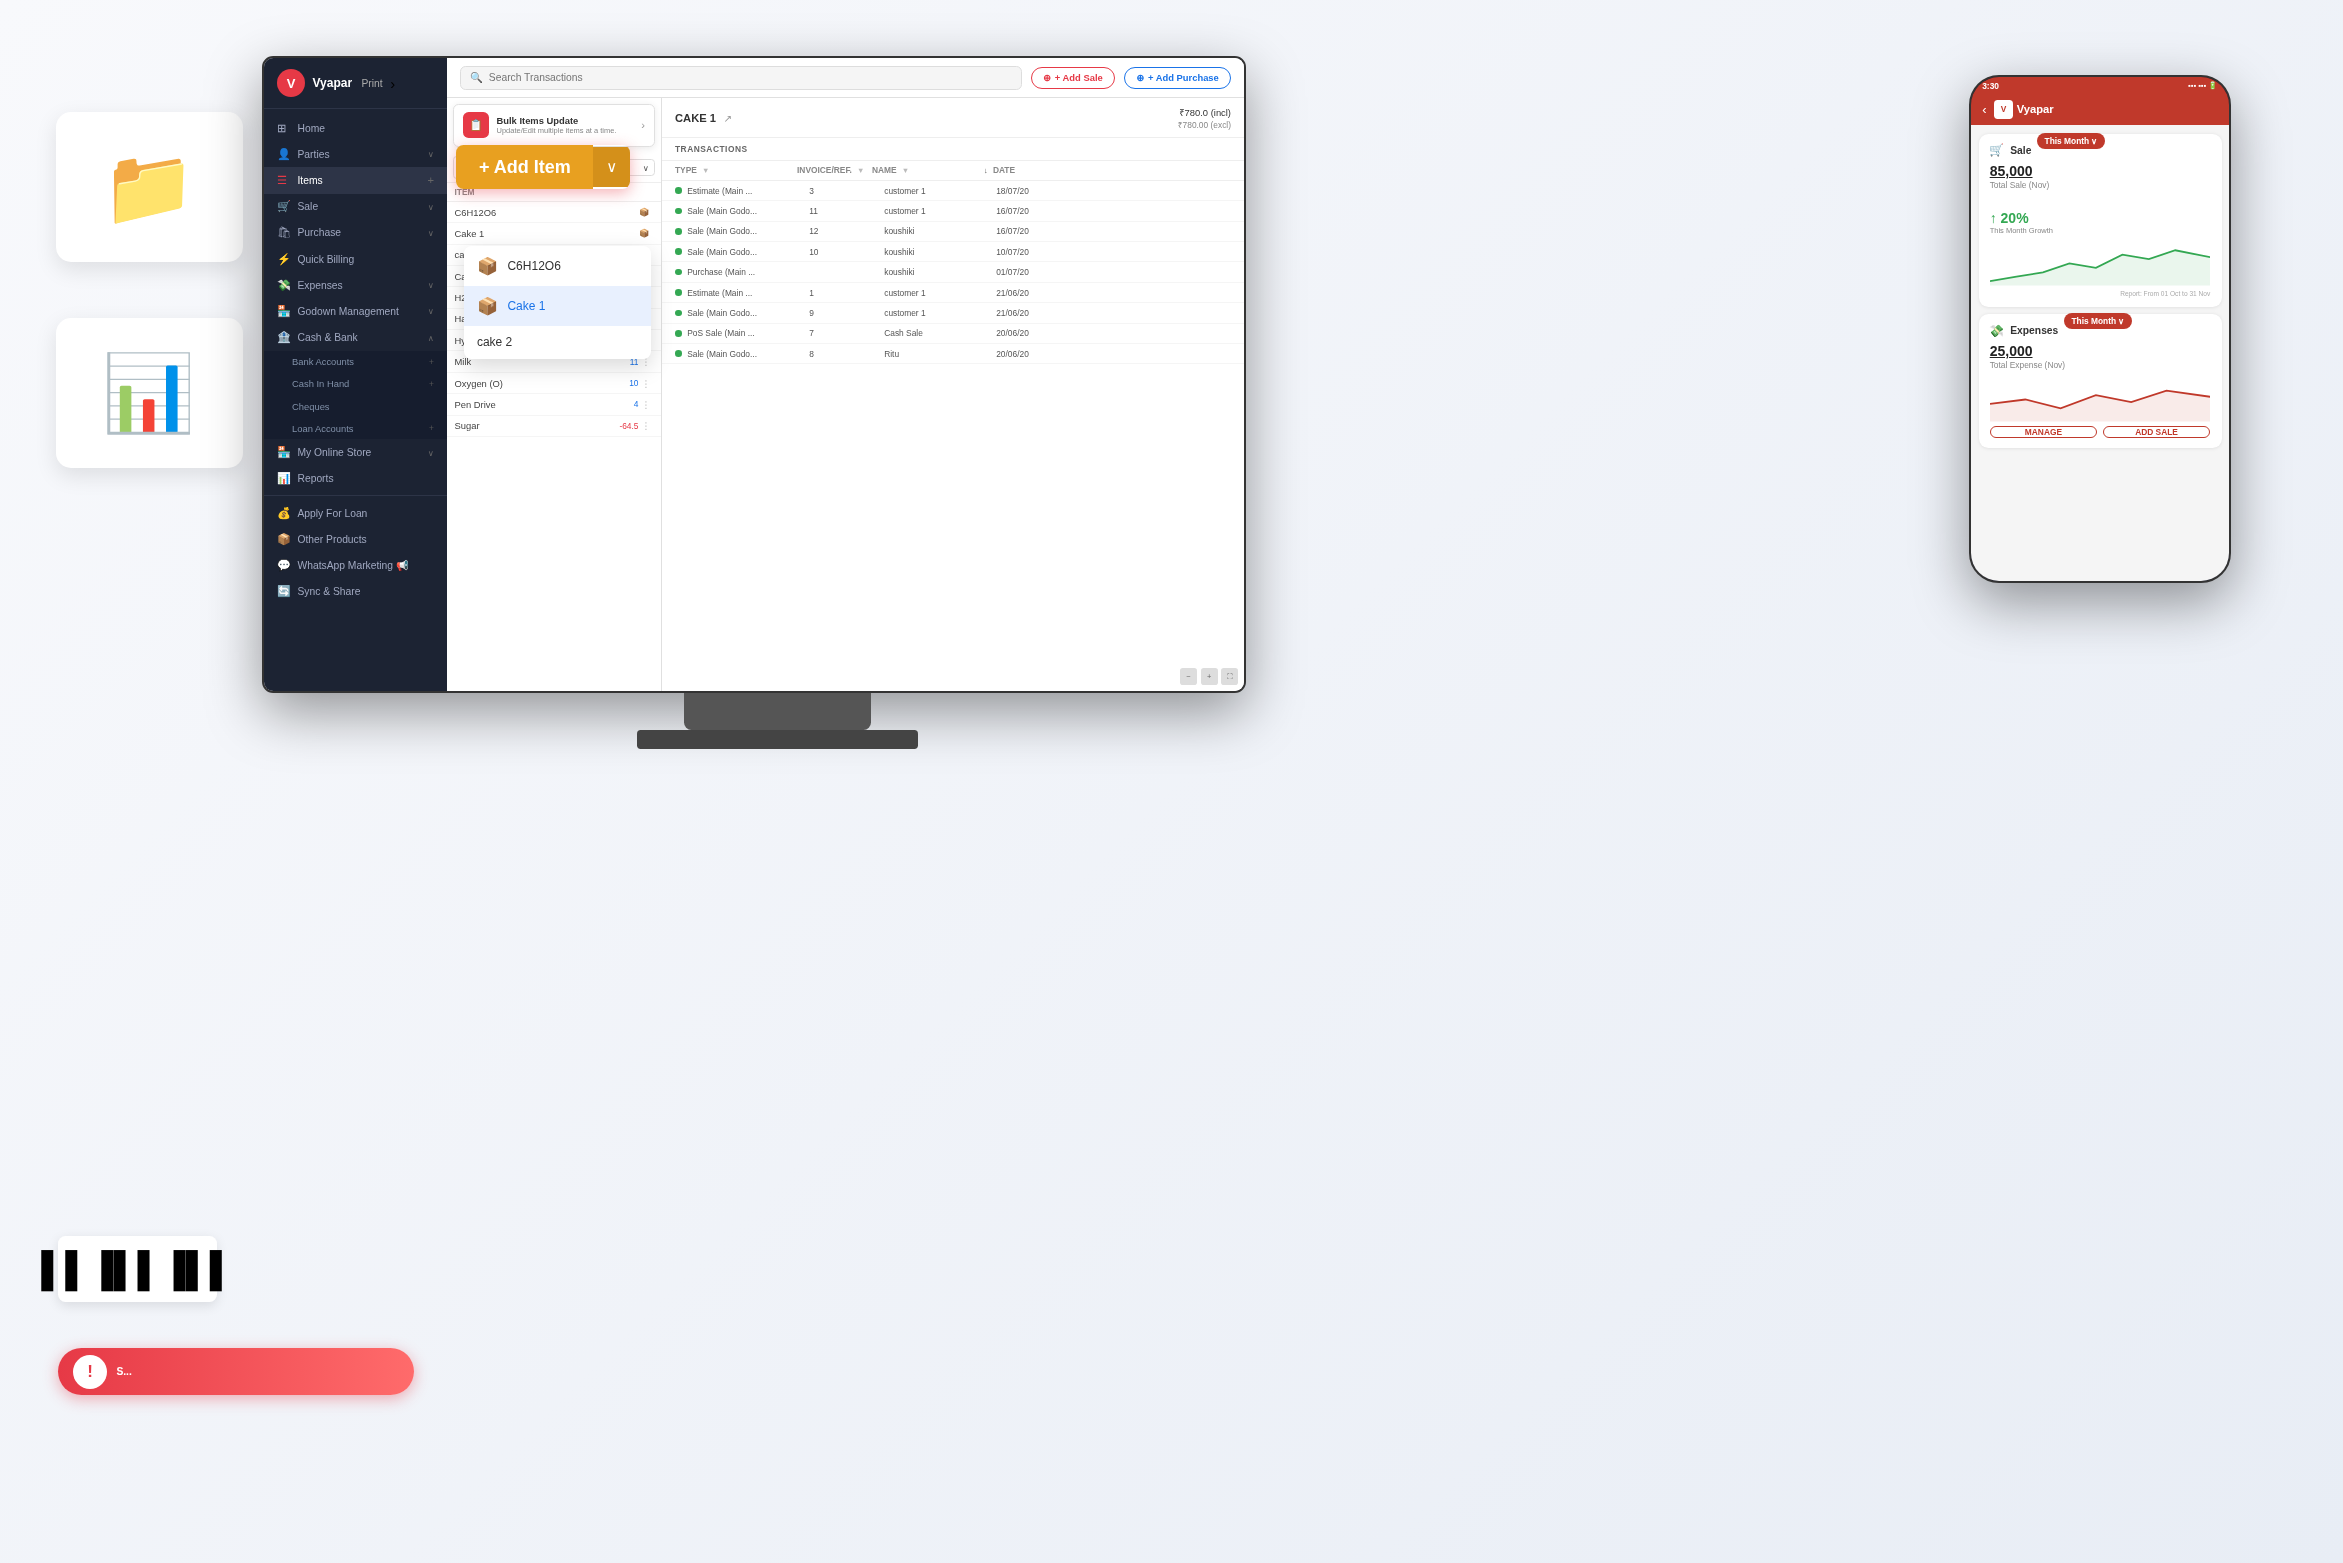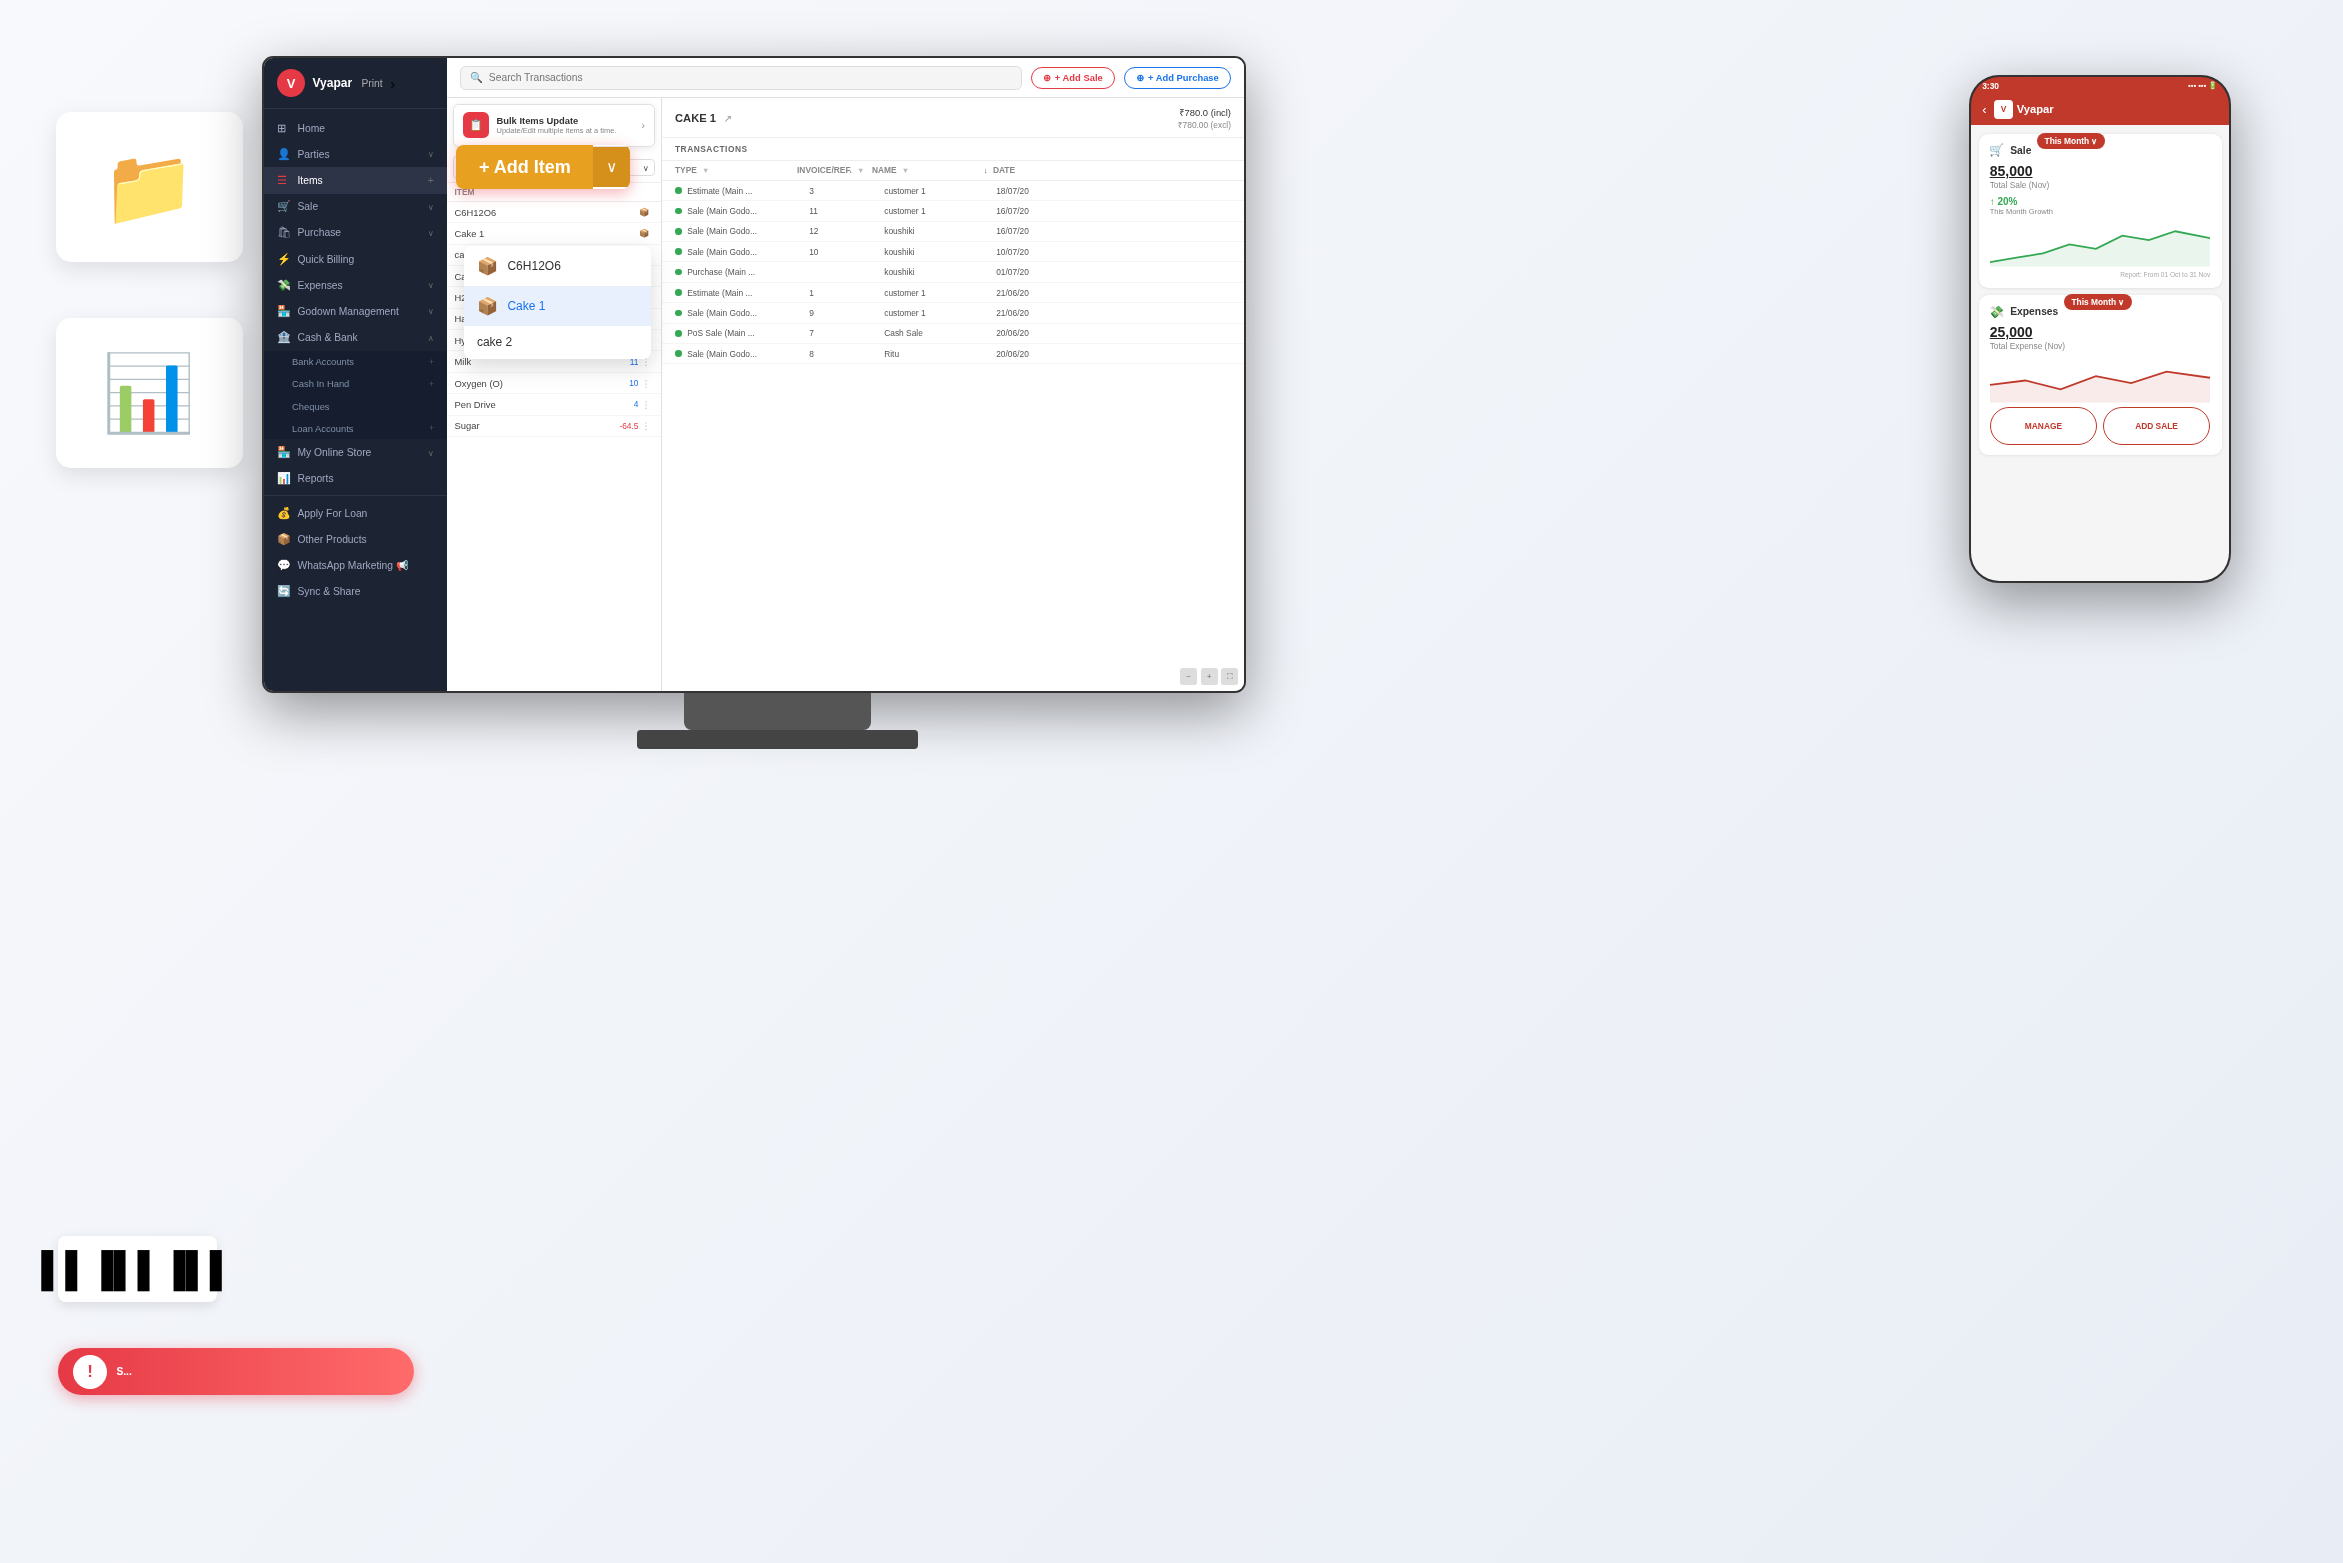--- a/index.html
+++ b/index.html
@@ -659,23 +659,23 @@
       padding: 2.8px 7.5px;
       font-size: 8.4px;
       font-weight: 600;
       gap: 1.9px;
       float: right;
       margin-top: -19px;
     }
 
     .phone-growth {
       color: #34a853;
-      font-size: 10px;
+      font-size: 14px;
       font-weight: 600;
-      margin-top: 6px;
+      margin-top: 20px;
     }
 
     .phone-growth-label { font-size: 7.5px; color: #888; }
 
     
     .mini-chart {
       height: 47px;
       margin-top: 5.6px;
     }
 
@@ -686,21 +686,21 @@
       gap: 5.6px;
       margin-top: 3.7px;
     }
 
     .phone-btn {
       flex: 1;
       border: 1.9px solid #c0392b;
       background: white;
       color: #c0392b;
       border-radius: 19px;
-      padding: 13px 0;
+      padding: 0 0;
       font-size: 8.4px;
       font-weight: 700;
       text-align: center;
       cursor: pointer;
     }
 
     
     .alert-bar {
       position: absolute;
       bottom: 131px;

